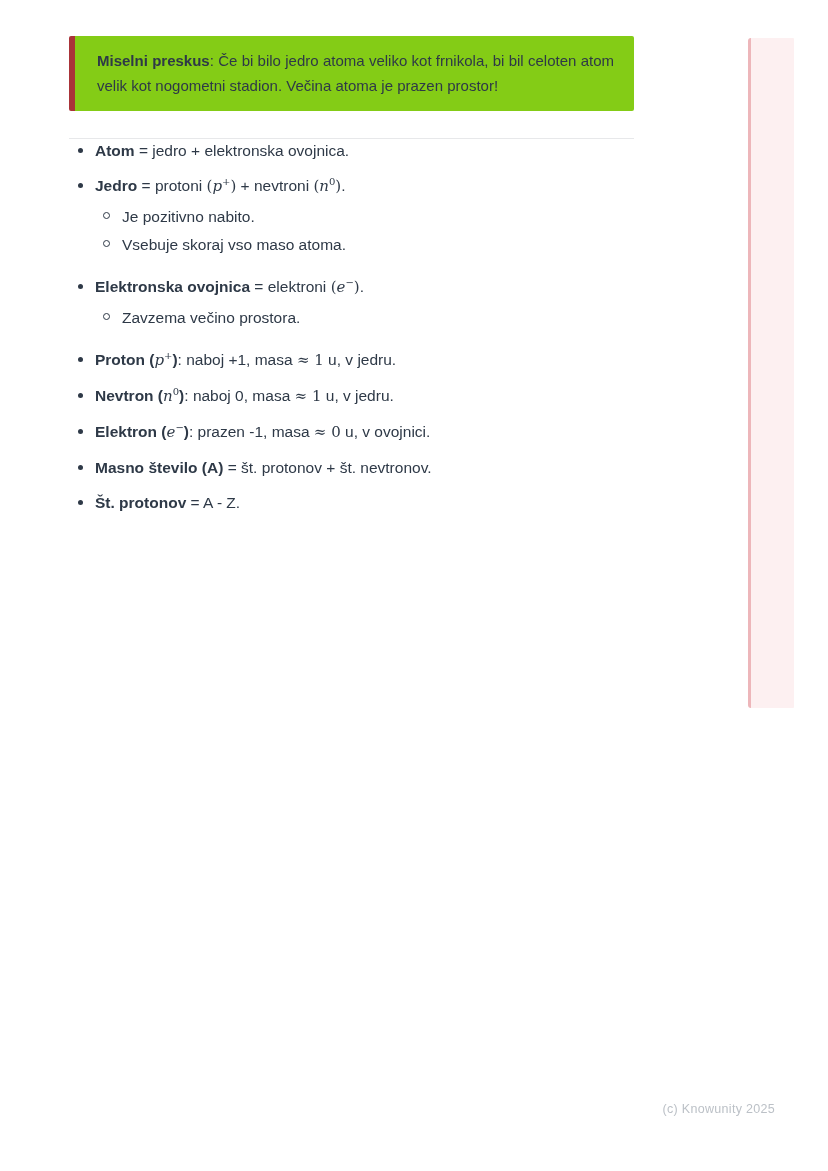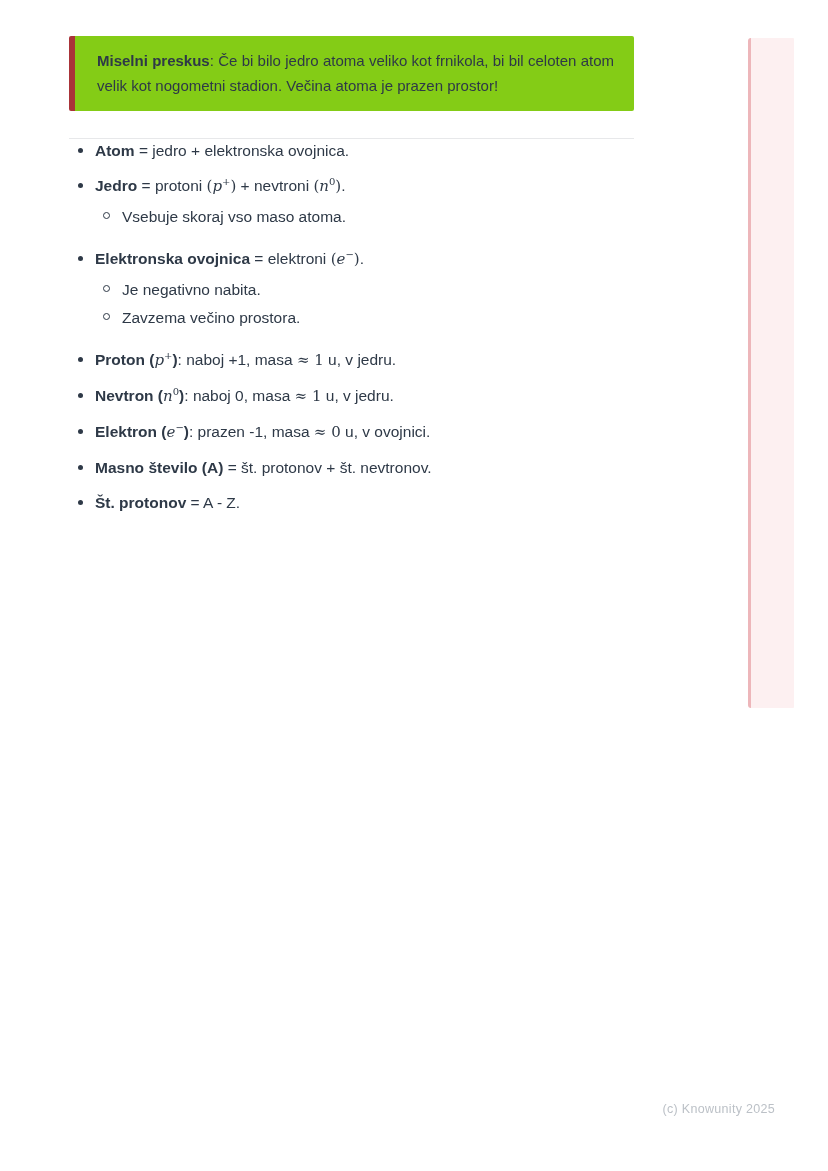--- a/index.html
+++ b/index.html
@@ -77,24 +77,24 @@
   <div class="callout">
     <p><strong>Miselni preskus</strong><span>: </span><span>Če bi bilo jedro atoma veliko kot frnikola, bi bil celoten atom velik kot nogometni stadion. Večina atoma je prazen prostor!</span></p>
   </div>
 
   <hr class="divider">
 
 
   <ul class="summary" id="summary-list">
       <li><span class="bullet"></span><strong>Atom</strong><span> = jedro + elektronska ovojnica.</span></li>
       <li class="has-children"><span class="bullet"></span><strong>Jedro</strong><span> = protoni </span><span class="math-rm">(</span><span class="math-it">p</span><sup class="math-sup">+</sup><span class="math-rm">)</span><span> + nevtroni </span><span class="math-rm">(</span><span class="math-it">n</span><sup class="math-sup">0</sup><span class="math-rm">)</span><span>.</span><ul class="sub">
+          <li><span class="bullet"></span><span>Je pozitivno nabito.</span></li>
           <li><span class="bullet"></span><span>Vsebuje skoraj vso maso atoma.</span></li>
         </ul></li>
       <li class="has-children"><span class="bullet"></span><strong>Elektronska ovojnica</strong><span> = elektroni </span><span class="math-rm">(</span><span class="math-it">e</span><sup class="math-sup">−</sup><span class="math-rm">)</span><span>.</span><ul class="sub">
-          <li><span class="bullet"></span><span>Je negativno nabita.</span></li>
           <li><span class="bullet"></span><span>Zavzema večino prostora.</span></li>
         </ul></li>
       <li><span class="bullet"></span><strong>Proton (</strong><span class="math-it">p</span><sup class="math-sup">+</sup><strong>)</strong><span>: naboj +1, masa </span><span class="math-rm">≈ 1</span><span> u, v jedru.</span></li>
       <li><span class="bullet"></span><strong>Nevtron (</strong><span class="math-it">n</span><sup class="math-sup">0</sup><strong>)</strong><span>: naboj 0, masa </span><span class="math-rm">≈ 1</span><span> u, v jedru.</span></li>
       <li><span class="bullet"></span><strong>Elektron (</strong><span class="math-it">e</span><sup class="math-sup">−</sup><strong>)</strong><span>: prazen -1, masa </span><span class="math-rm">≈ 0</span><span> u, v ovojnici.</span></li>
       <li><span class="bullet"></span><strong>Masno število (A)</strong><span> = št. protonov + št. nevtronov.</span></li>
       <li><span class="bullet"></span><strong>Št. protonov</strong><span> = A - Z.</span></li>
     </ul>
 
 </div>

